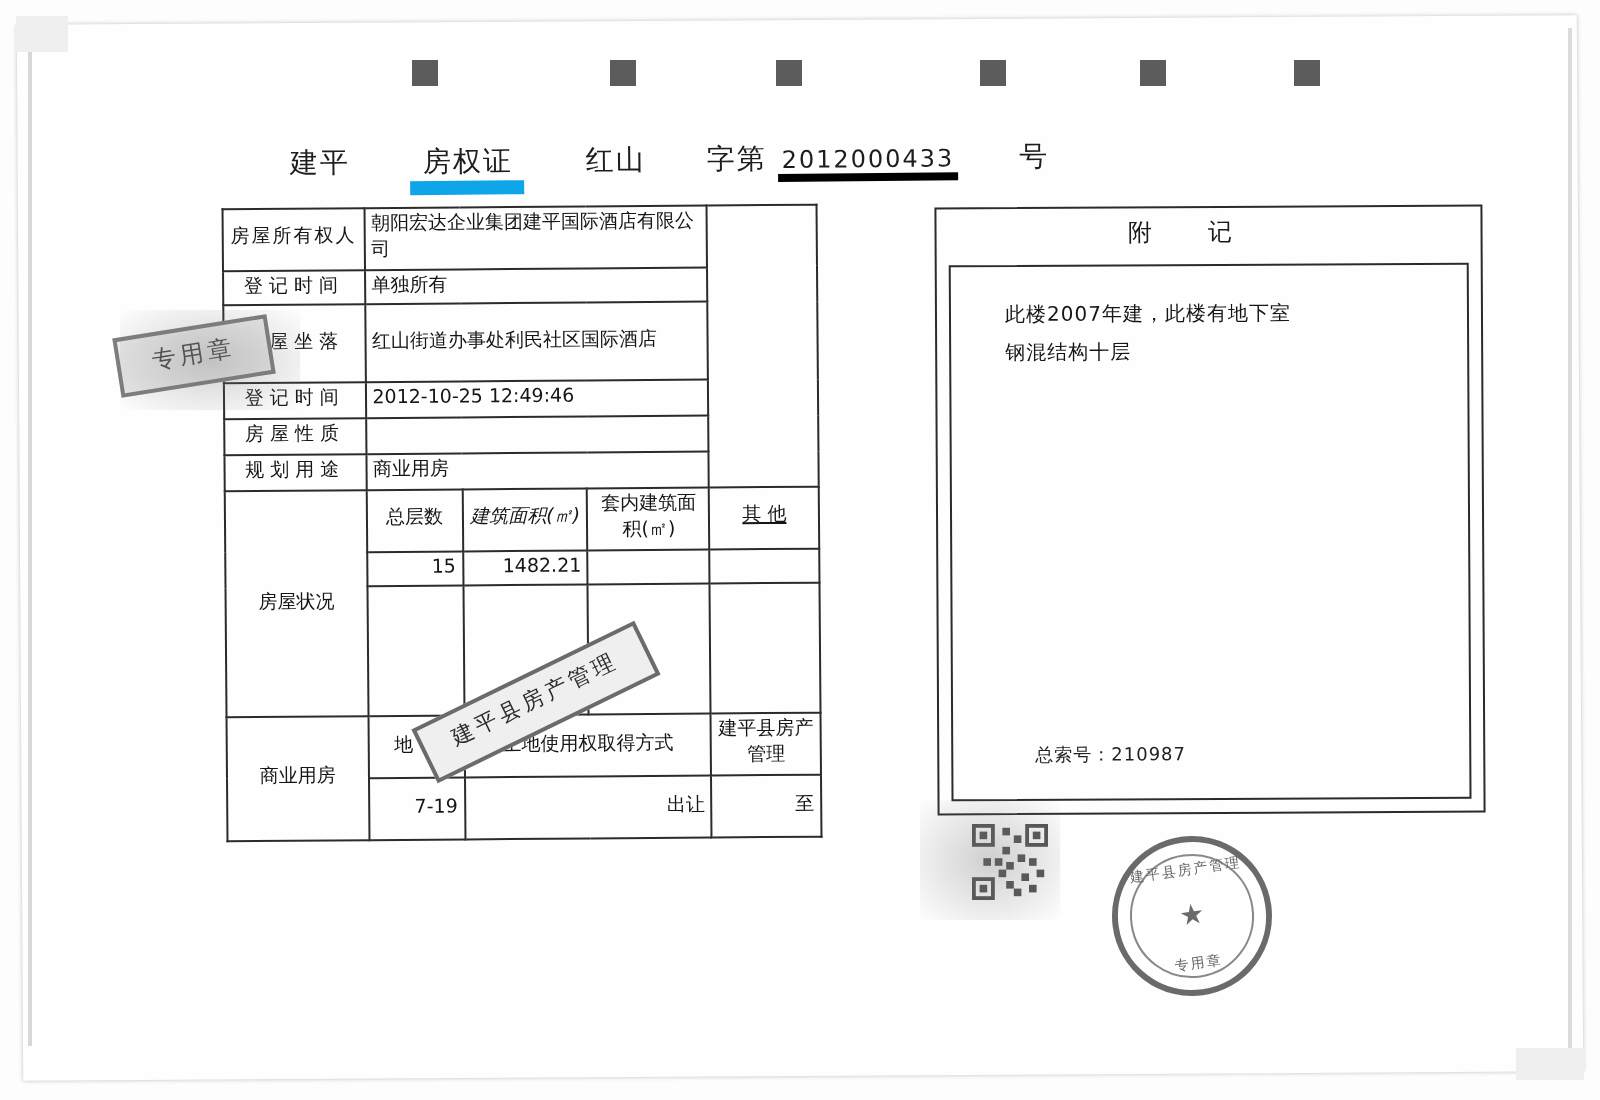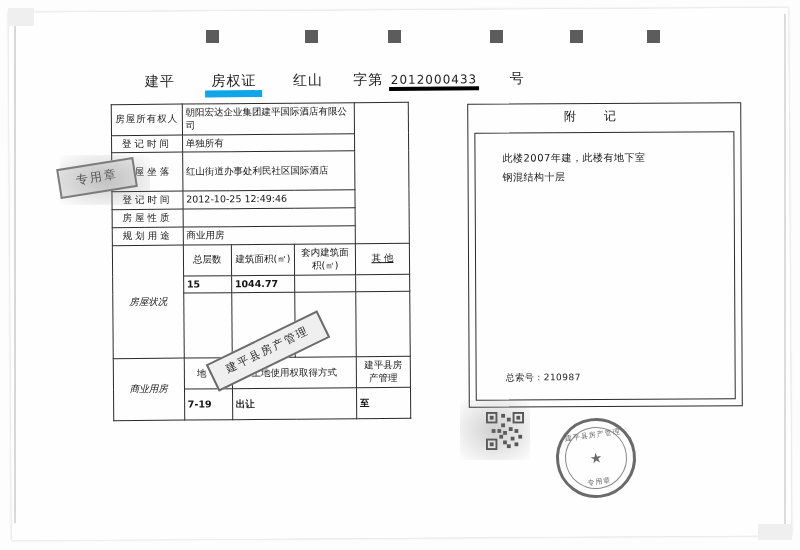--- a/index.html
+++ b/index.html
@@ -115,23 +115,22 @@
     letter-spacing: 3px;
     white-space: nowrap;
   }
   .lbl-tight { letter-spacing: 1px; text-align: center; }
   .val { padding-left: 6px; }
   .vlbl {
     width: 26px;
     text-align: center;
     letter-spacing: 0px;
     line-height: 1.25;
-    font-style: italic;
-  }
-  .ctr { text-align: left; font-weight: bold; }
+  }
+  .ctr { text-align: right; }
   .sub-head { text-align: center; font-size: 9px; line-height: 1.2; }
 
   
   .rpanel {
     position: absolute;
     left: 468px;
     top: 103px;
     width: 272px;
     height: 302px;
     border: 1px solid #2b2b2b;
@@ -161,21 +160,21 @@
     left: 34px;
     top: 44px;
     width: 210px;
     font-size: 10px;
     color: #161616;
     line-height: 1.9;
     letter-spacing: 0.5px;
   }
   .rserial {
     position: absolute;
-    left: 36px;
+    left: 48px;
     bottom: 22px;
     font-size: 9px;
     color: #222;
     letter-spacing: 0.5px;
   }
 
   
   .seal-red-box {
     position: absolute;
     left: 58px;
@@ -327,27 +326,27 @@
       <td class="val" colspan="3"></td>
     </tr>
     <tr>
       <td class="lbl">规划用途</td>
       <td class="val" colspan="3">商业用房</td>
     </tr>
 
     <tr>
       <td class="vlbl" rowspan="3">房屋状况</td>
       <td class="sub-head" style="width:52px;">总层数</td>
-      <td class="sub-head" style="width:62px;">建筑面积(㎡)</td>
+      <td class="sub-head" style="width:62px;font-style:italic;">建筑面积(㎡)</td>
       <td class="sub-head" style="width:68px;">套内建筑面积(㎡)</td>
       <td class="sub-head" style="width:62px;text-decoration:underline;">其 他</td>
     </tr>
     <tr>
       <td class="ctr">15</td>
-      <td class="ctr">1044.77</td>
+      <td class="ctr">1482.21</td>
       <td class="ctr"></td>
       <td class="ctr"></td>
     </tr>
     <tr>
       <td style="height:60px;"></td>
       <td></td>
       <td></td>
       <td></td>
     </tr>
 

